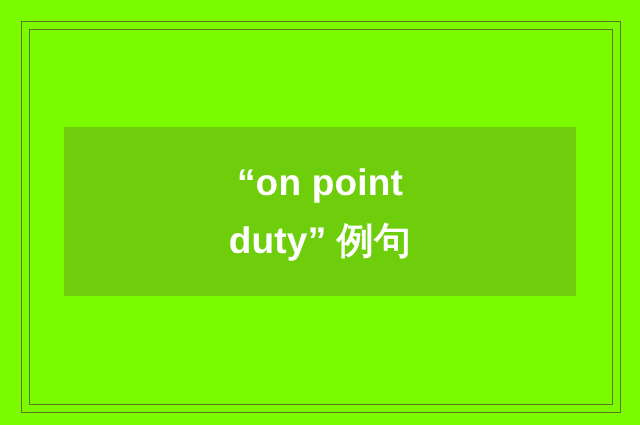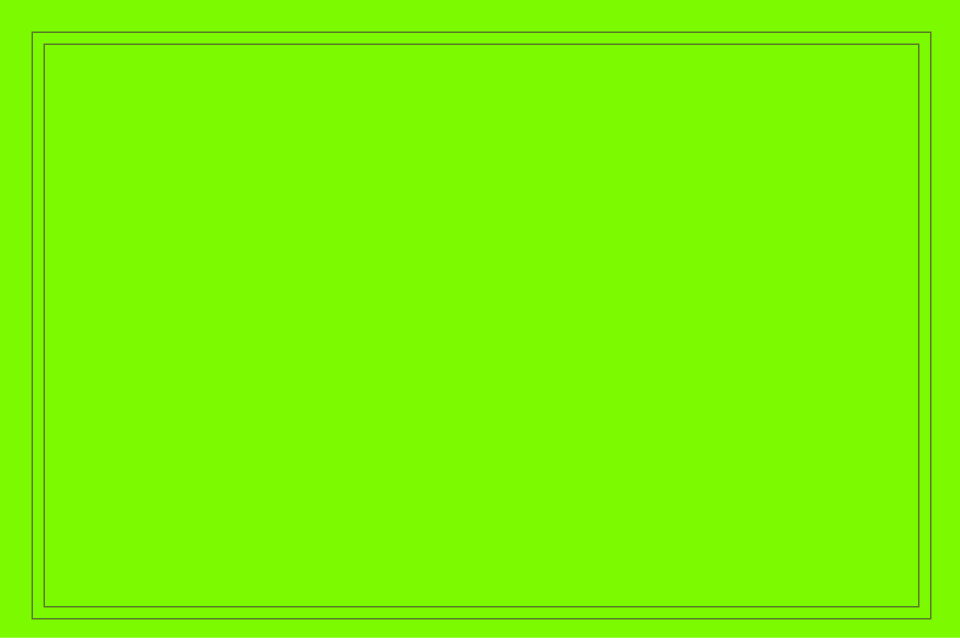--- a/index.html
+++ b/index.html
@@ -76,14 +76,18 @@
   }
 </style>
 </head>
 <body>
 
 <div id="banner">
 
   <div class="frame frame-outer"></div>
   <div class="frame frame-inner"></div>
 
+  <div class="panel">
+    <p class="panel-title">“on point
+duty” 例句</p>
+  </div>
 
 </div>
 
 </body></html>

